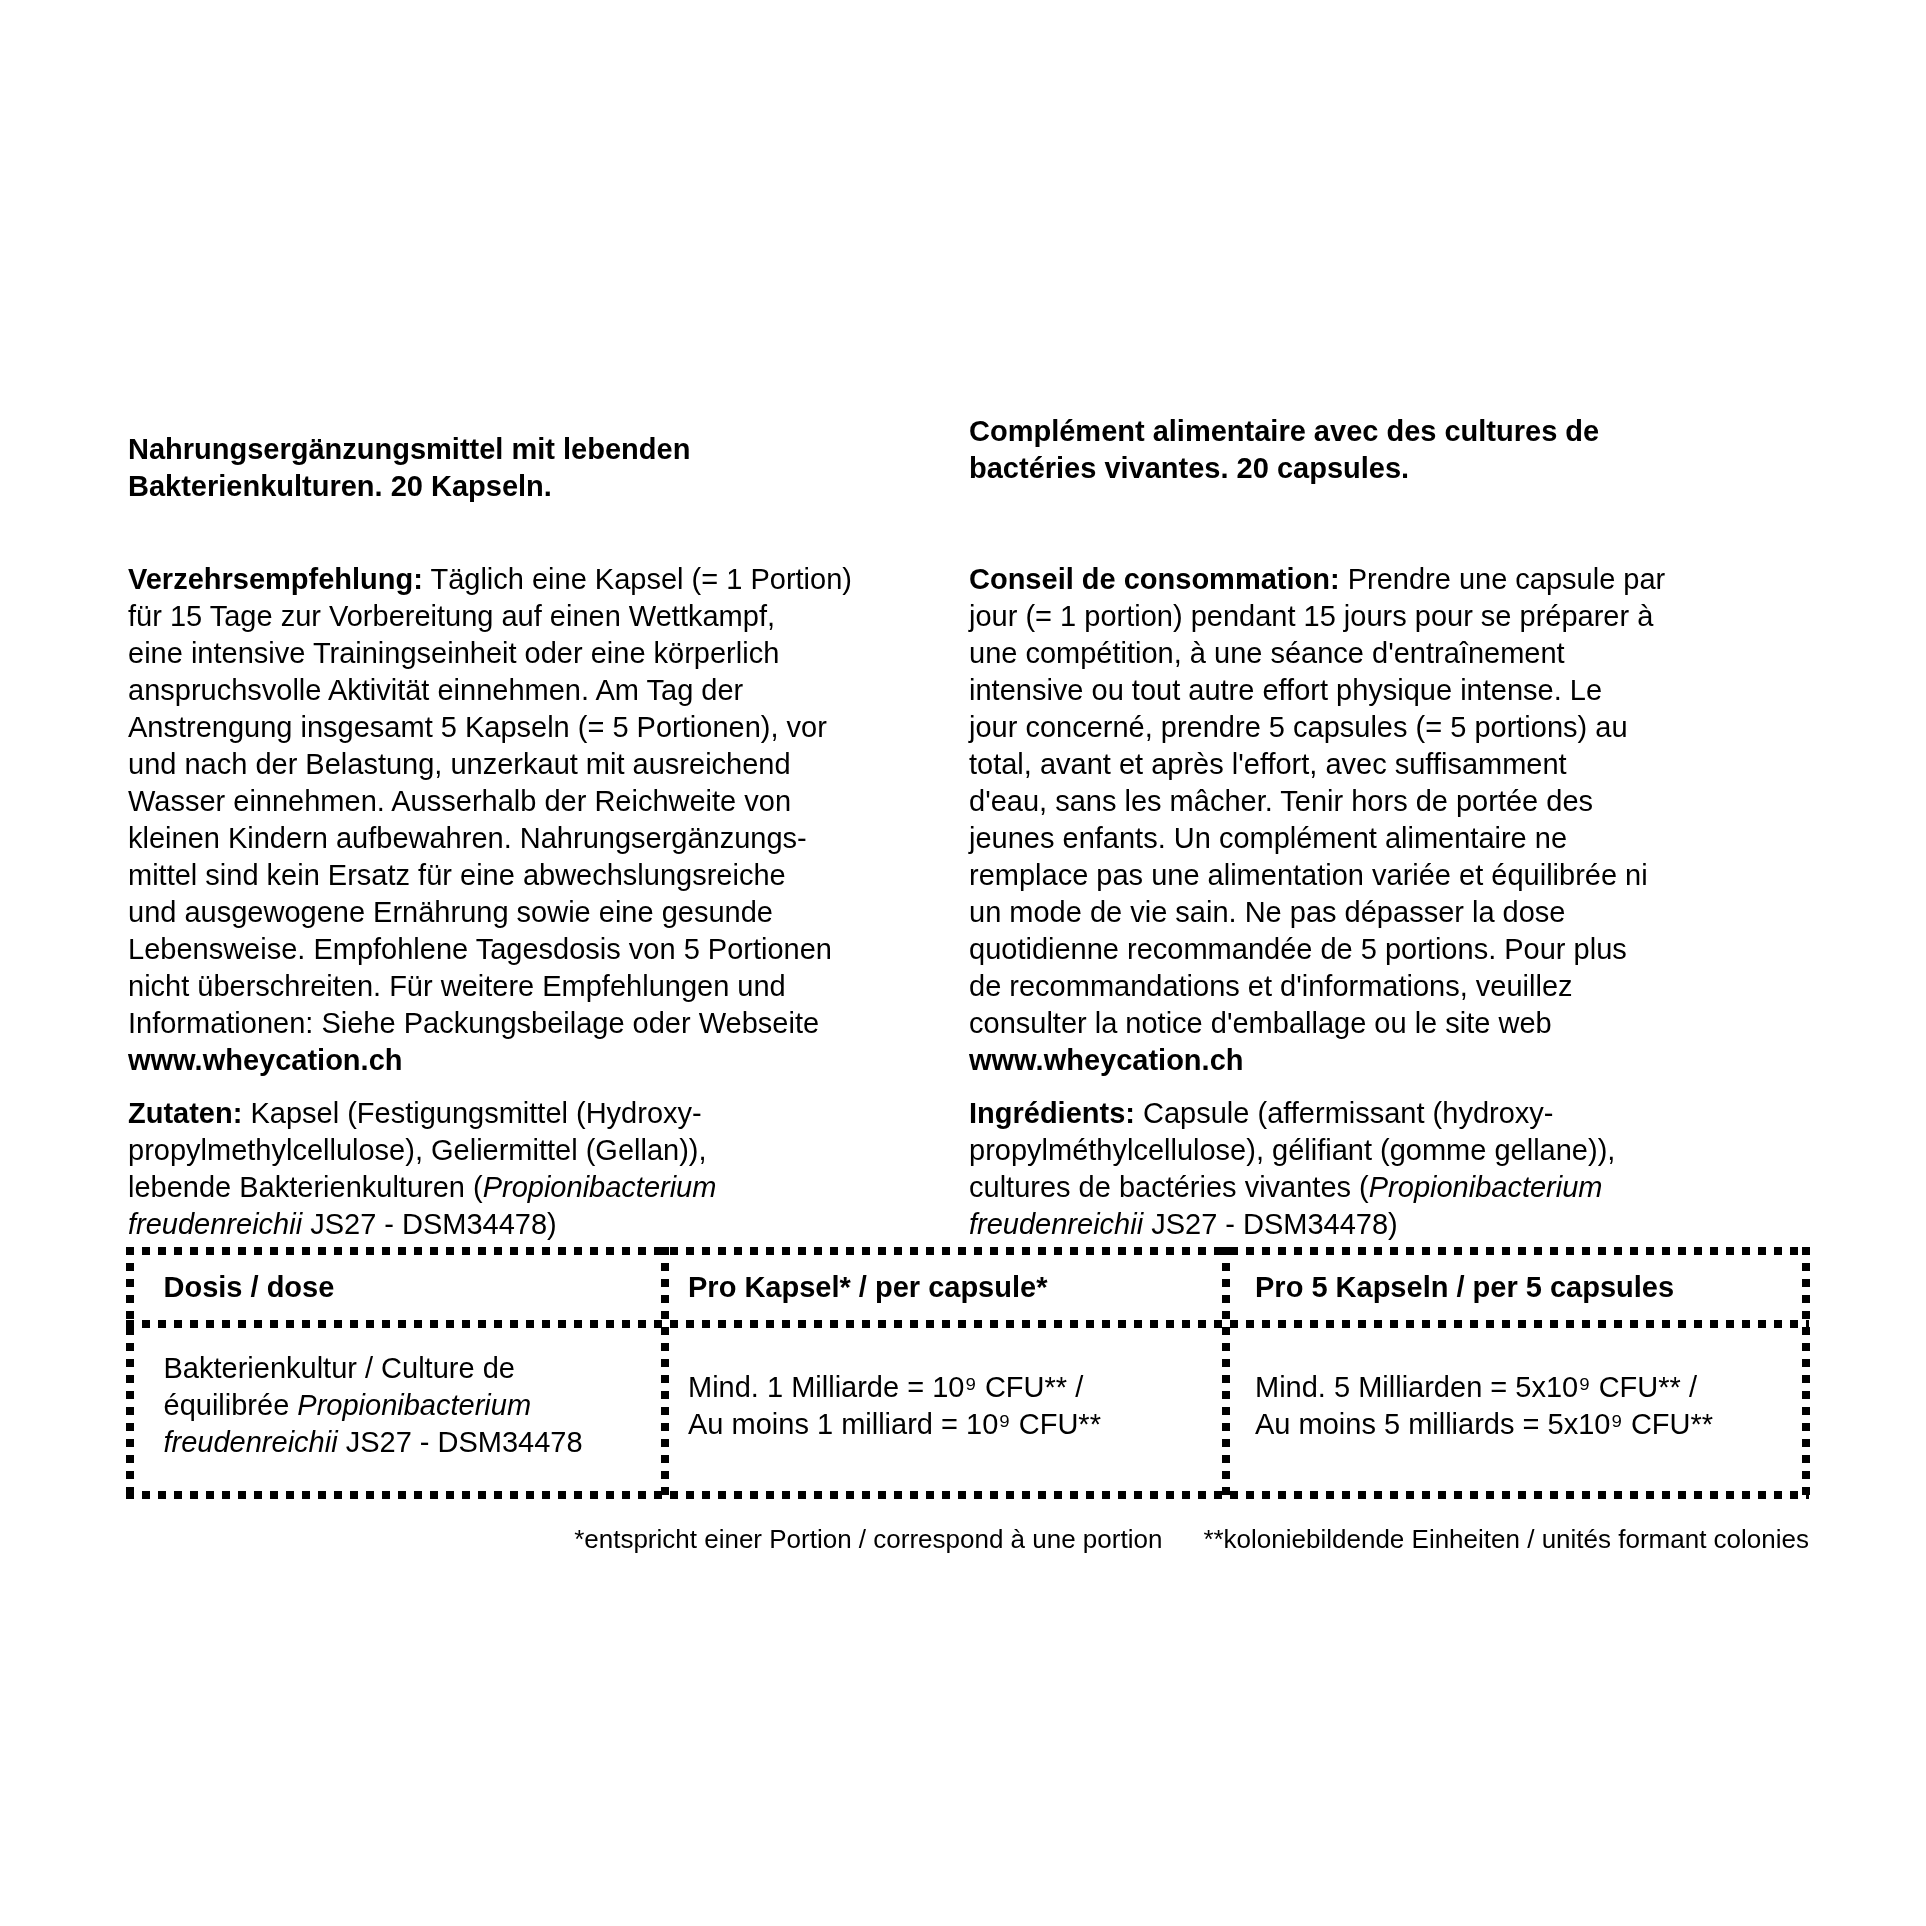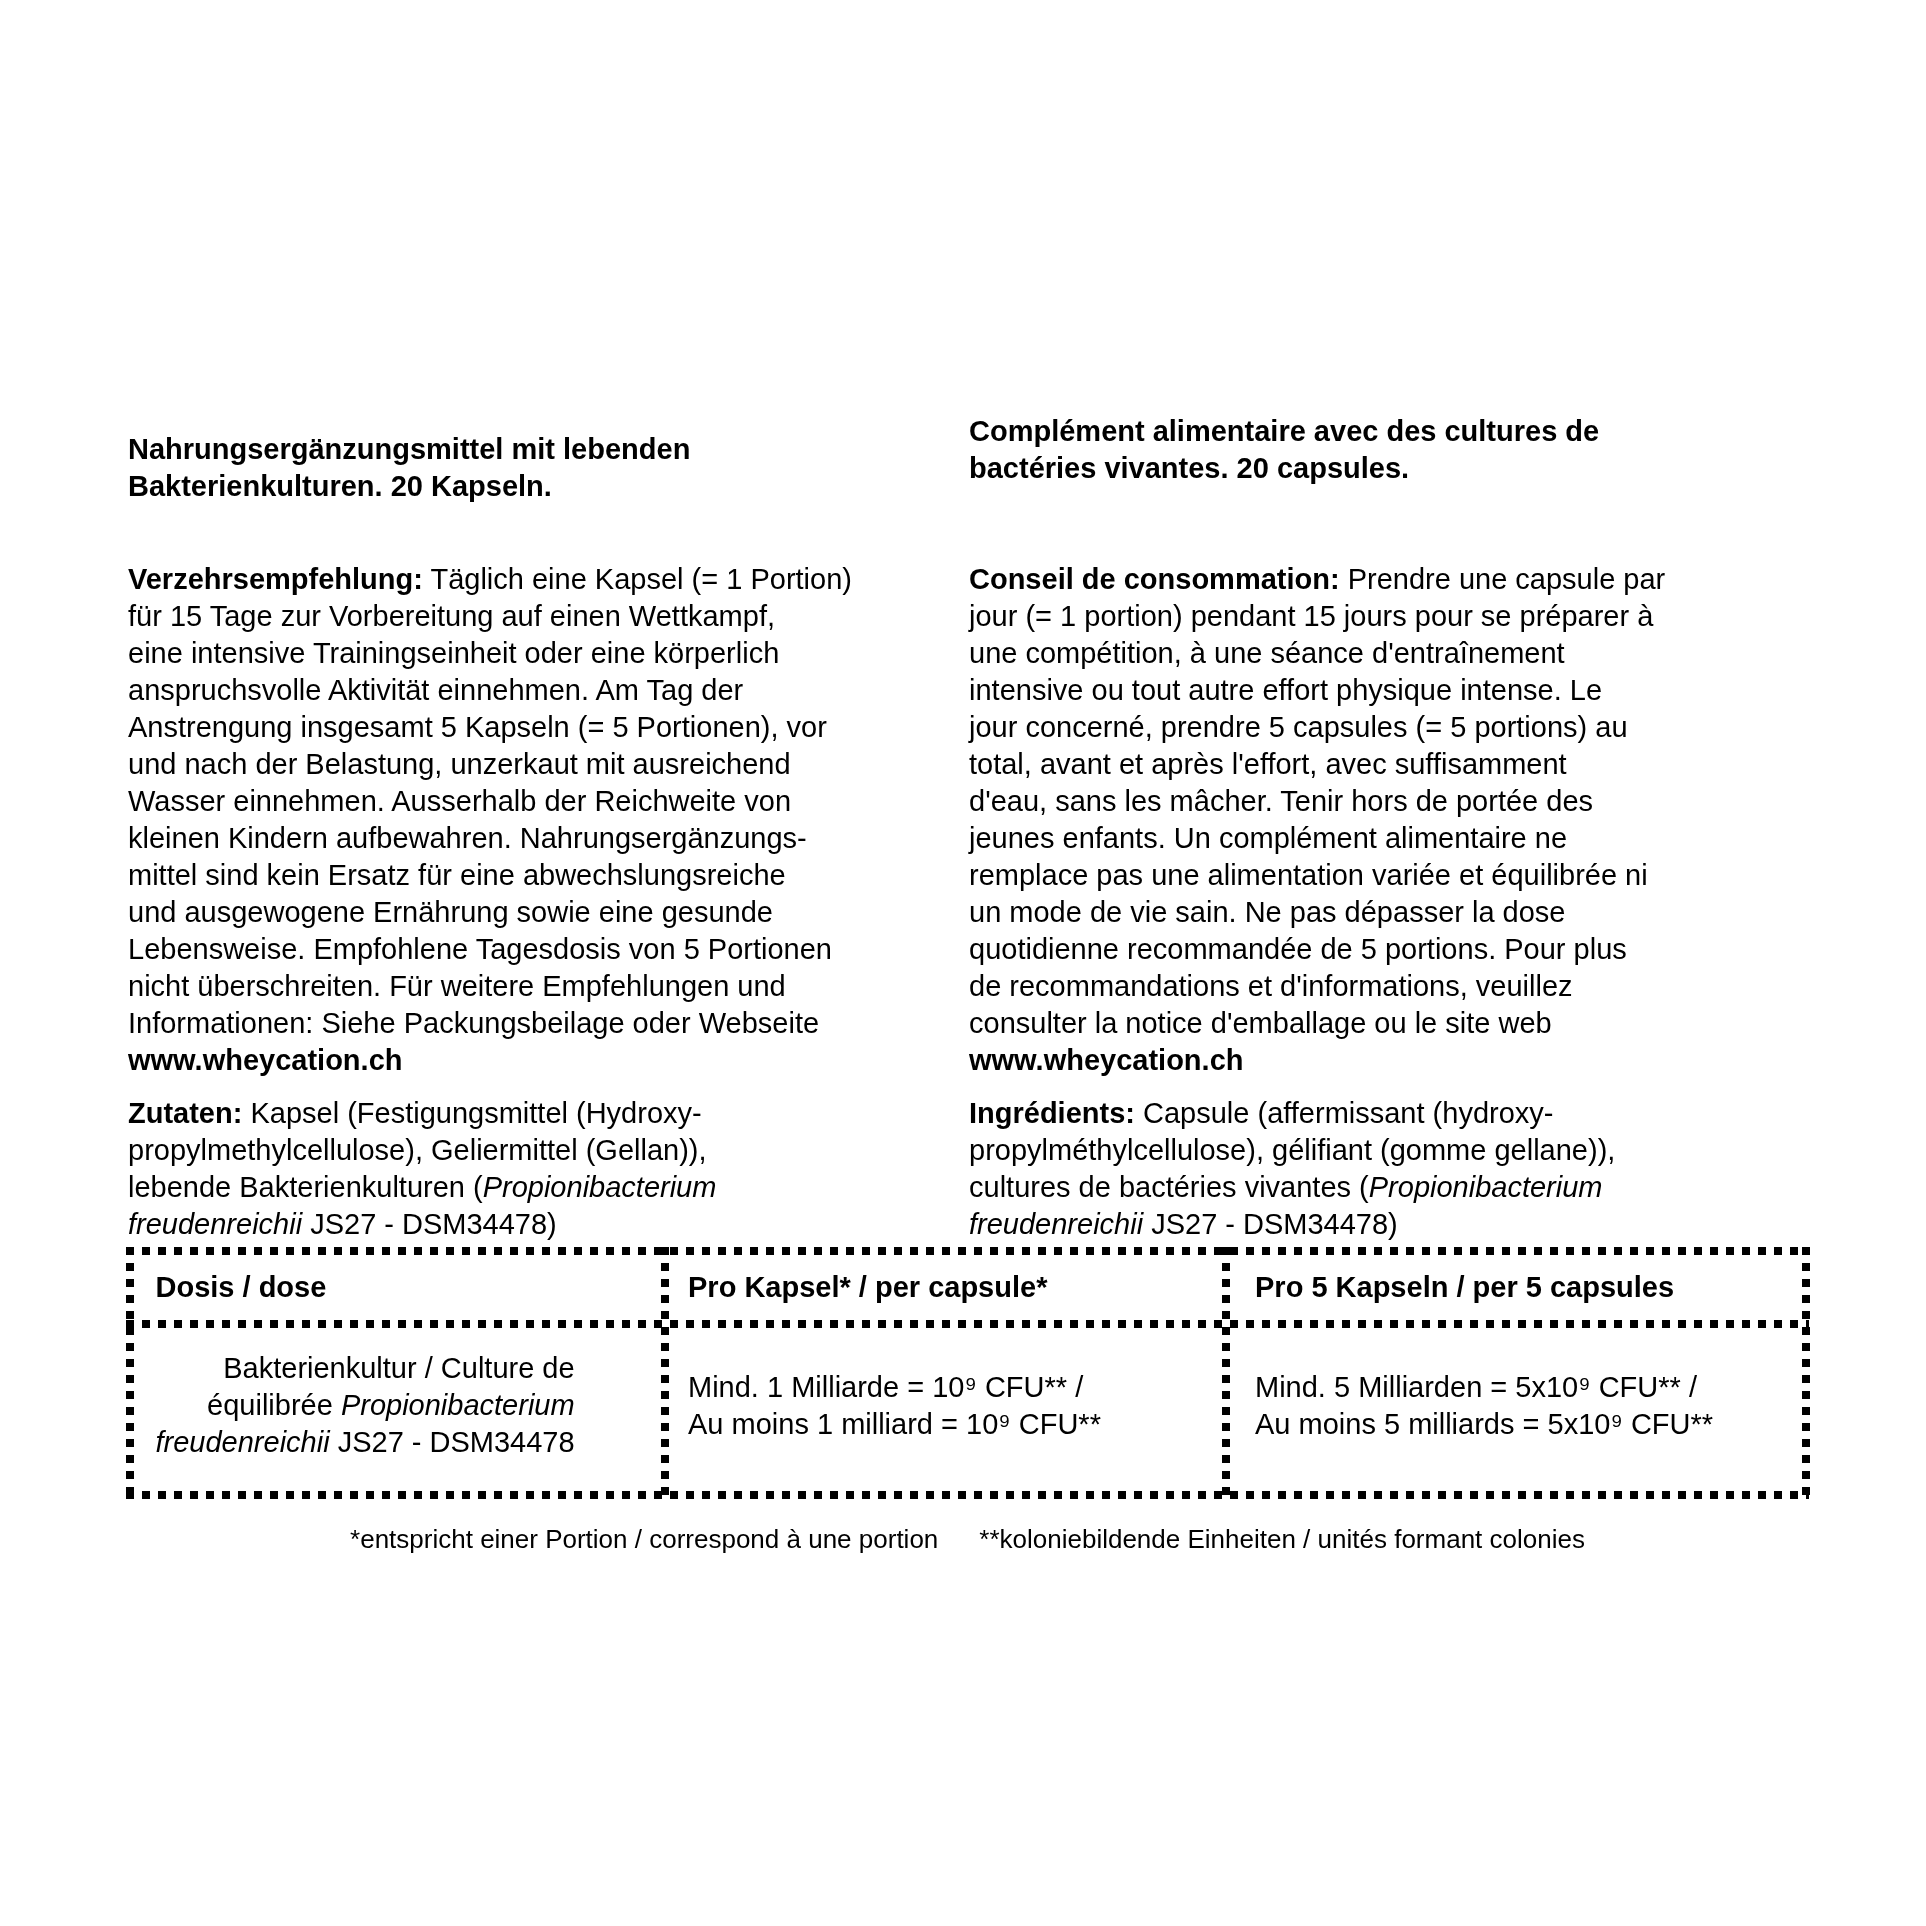--- a/index.html
+++ b/index.html
@@ -22,29 +22,29 @@
   .hline{position:absolute;left:0;width:100%;height:7.7px;
     background:repeating-linear-gradient(90deg,#000 0 7.7px,transparent 7.7px 16px);}
   .vline{position:absolute;top:0;bottom:0;width:7.7px;
     background:repeating-linear-gradient(180deg,#000 0 7.7px,transparent 7.7px 16px);}
   .cell{
     position:absolute;display:flex;align-items:center;
     font-size:29px;line-height:37px;white-space:pre-line;box-sizing:border-box;
   }
   .cell.hdr{font-weight:bold;}
   
-  .c1{left:0;width:535px;padding-left:29.5px;text-align:right;}
+  .c1{left:8px;width:535px;padding-left:29.5px;}
   .c2{left:535px;width:561px;padding-left:27px;}
   .c3{left:1096px;width:587px;padding-left:33px;}
   .rhdr{top:7.7px;height:65px;}
   .rbody{top:73px;height:171px;}
 
   #footnote{
     position:absolute;left:126px;top:1523px;width:1683px;
-    display:flex;justify-content:center;gap:41px;
+    display:flex;justify-content:flex-end;gap:41px;
     font-size:26px;line-height:32px;white-space:pre;
   }
 </style>
 </head>
 <body>
 
 <div class="txtblock heading" style="left:128px;top:431px;">Nahrungsergänzungsmittel mit lebenden
 Bakterienkulturen. 20 Kapseln.</div>
 
 <div class="txtblock" style="left:128px;top:524px;">

